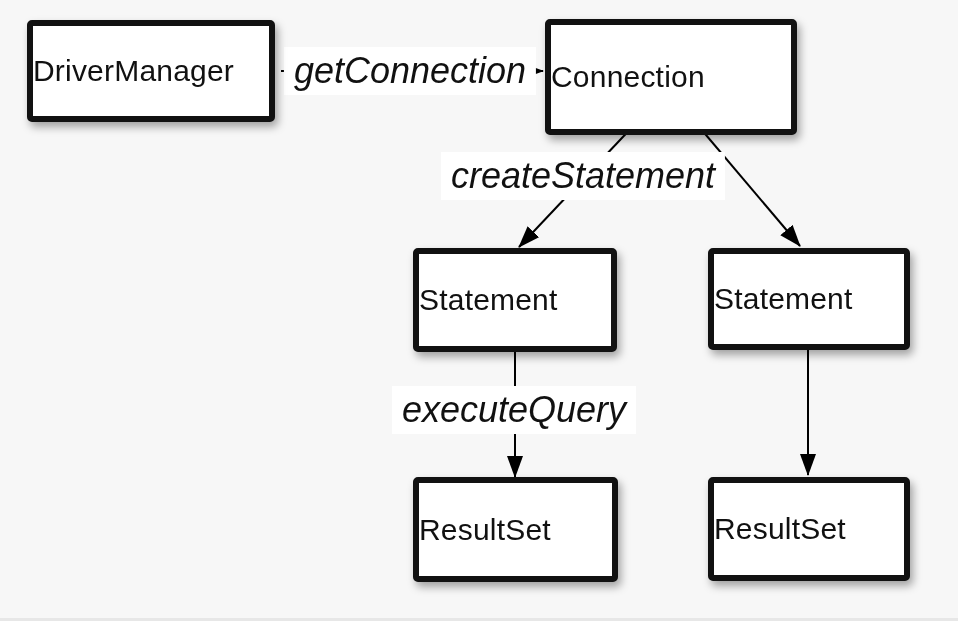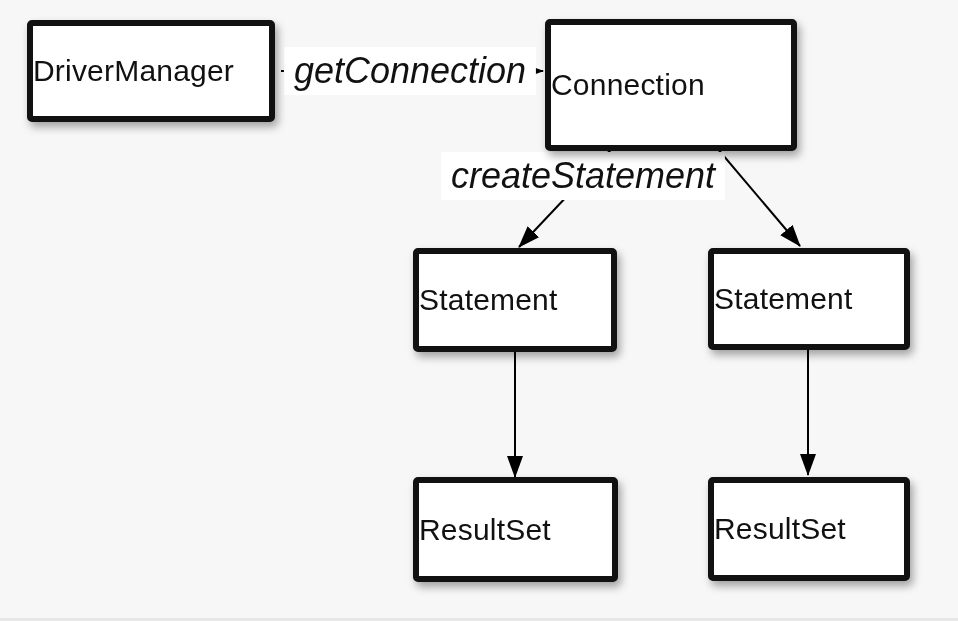--- a/index.html
+++ b/index.html
@@ -44,21 +44,21 @@
     background:var(--node-fill);
     border:6px solid var(--node-border);
     border-radius:5px;
     box-shadow:3px 5px 8px rgba(0,0,0,0.35);
     color:var(--text);
     font-size:30px;
     letter-spacing:0.2px;
     white-space:nowrap;
   }
   #node-drivermanager { left:27px;  top:20px;  width:248px; height:102px; }
-  #node-connection    { left:545px; top:19px;  width:252px; height:132px; }
+  #node-connection    { left:545px; top:19px;  width:252px; height:116px; }
   #node-statement-left  { left:413px; top:248px; width:204px; height:104px; }
   #node-statement-right { left:708px; top:248px; width:202px; height:102px; }
   #node-resultset-left  { left:413px; top:477px; width:205px; height:105px; }
   #node-resultset-right { left:708px; top:477px; width:202px; height:104px; }
   .edge-label{
     position:absolute;
     transform:translate(-50%,-50%);
     background:var(--label-background);
     color:var(--text);
     font-style:italic;
@@ -91,20 +91,21 @@
     <line x1="637" y1="122" x2="519" y2="247" marker-end="url(#arrowhead)"></line>
     <line x1="695" y1="122" x2="800" y2="246" marker-end="url(#arrowhead)"></line>
     <line x1="515" y1="352" x2="515" y2="477" marker-end="url(#arrowhead)"></line>
     <line x1="808" y1="350" x2="808" y2="475" marker-end="url(#arrowhead)"></line>
   </svg>
 
   <div class="edge-label" id="edge-label-getconnection">getConnection</div>
 
   <div class="edge-label" id="edge-label-createstatement">createStatement</div>
 
+  <div class="edge-label" id="edge-label-executequery">executeQuery</div>
 
   <div class="node" id="node-drivermanager">
     <span>DriverManager</span>
   </div>
 
   <div class="node" id="node-connection">
     <span>Connection</span>
   </div>
 
   <div class="node" id="node-statement-left">

